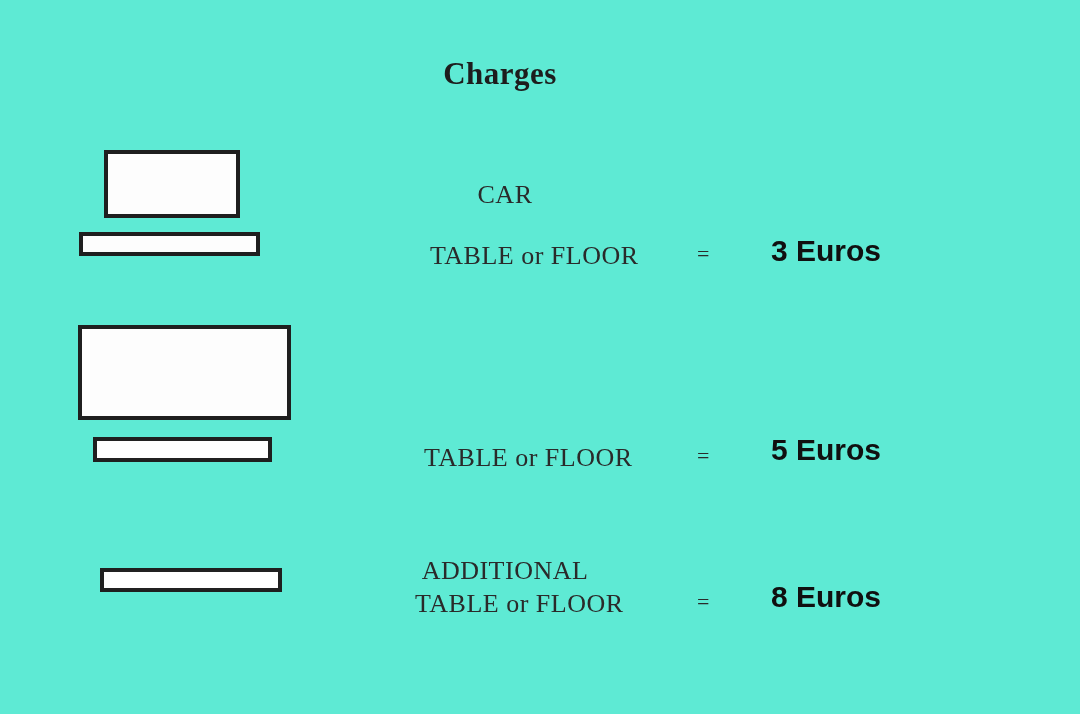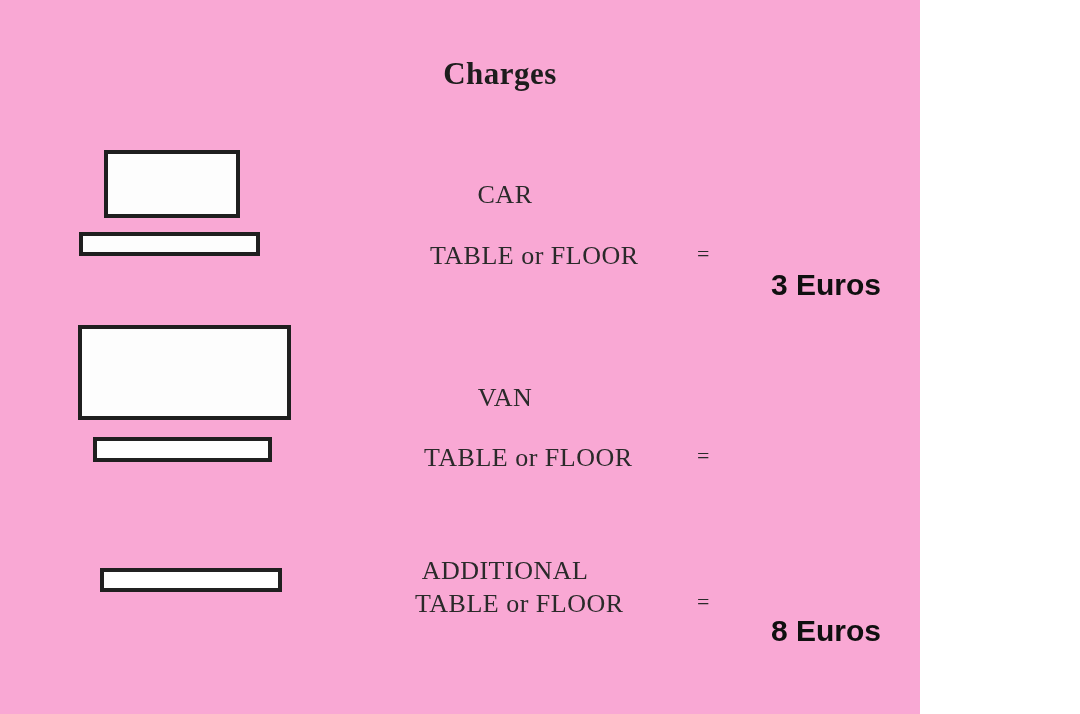--- a/index.html
+++ b/index.html
@@ -2,23 +2,23 @@
 <html><head>
 <meta charset="utf-8">
 <style>
   html, body {
     margin: 0;
     padding: 0;
     background: #ffffff;
   }
   .page {
     position: relative;
-    width: 920px;
+    width: 1080px;
     height: 714px;
-    background: #f9a8d4;
+    background: #5eead4;
     overflow: hidden;
     font-family: "Liberation Serif", serif;
   }
   .title {
     position: absolute;
     left: 390px;
     top: 56px;
     width: 220px;
     text-align: center;
     font-size: 31px;
@@ -48,44 +48,43 @@
     font-size: 22px;
     color: #2a2a2a;
   }
   .price {
     position: absolute;
     font-family: "Liberation Sans", sans-serif;
     font-size: 30px;
     font-weight: 600;
     color: #101010;
     white-space: nowrap;
-    margin-top: 34px;
   }
 </style>
 </head>
 <body>
 
 <div class="page">
 
   <div class="title">Charges</div>
 
   <div class="rect" style="left:104px; top:150px; width:136px; height:68px;"></div>
   <div class="rect" style="left:79px; top:232px; width:181px; height:24px;"></div>
 
   <div class="serif-label" style="left:405px; top:180px; width:200px;">CAR</div>
   <div class="serif-label" style="left:430px; top:241px; width:200px;">TABLE or FLOOR</div>
   <div class="equals" style="left:697px; top:241px;">=</div>
   <div class="price" style="left:771px; top:234px;">3 Euros</div>
 
   <div class="rect" style="left:78px; top:325px; width:213px; height:95px;"></div>
   <div class="rect" style="left:93px; top:437px; width:179px; height:25px;"></div>
 
-  <div class="serif-label" style="left:405px; top:383px; width:200px;">VAN</div>
   <div class="serif-label" style="left:424px; top:443px; width:200px;">TABLE or FLOOR</div>
   <div class="equals" style="left:697px; top:443px;">=</div>
+  <div class="price" style="left:771px; top:433px;">5 Euros</div>
 
   <div class="rect" style="left:100px; top:568px; width:182px; height:24px;"></div>
 
   <div class="serif-label" style="left:405px; top:556px; width:200px;">ADDITIONAL</div>
   <div class="serif-label" style="left:415px; top:589px; width:200px;">TABLE or FLOOR</div>
   <div class="equals" style="left:697px; top:589px;">=</div>
   <div class="price" style="left:771px; top:580px;">8 Euros</div>
 
 </div>
 

